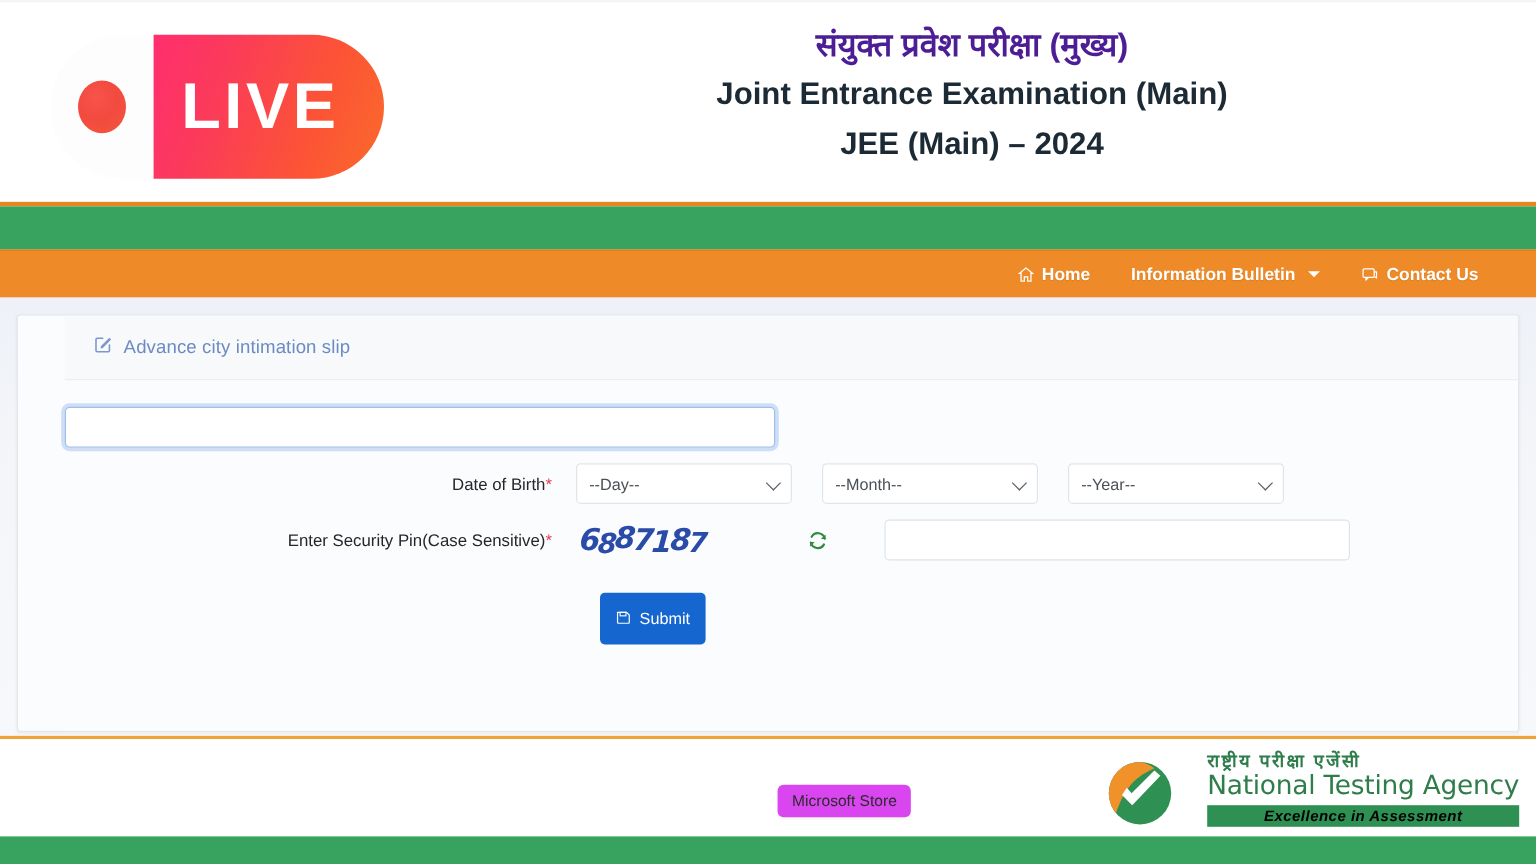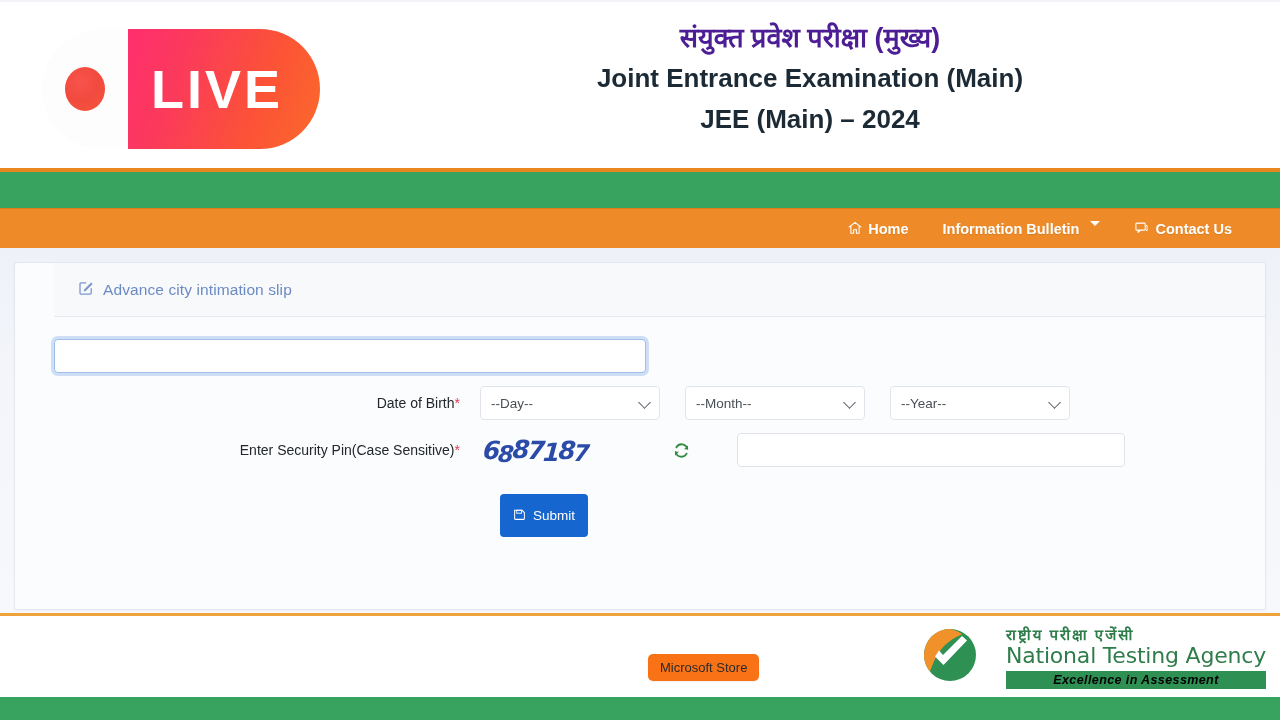--- a/index.html
+++ b/index.html
@@ -133,21 +133,21 @@
     display: flex;
     align-items: center;
     justify-content: flex-end;
     padding-right: 48px;
     position: relative;
     border-top: 1px solid #e07d1b;
   }
 
   .nav-item {
     display: flex;
-    align-items: flex-start;
+    align-items: center;
     gap: 6px;
     color: #ffffff;
     font-size: 14.5px;
     font-weight: bold;
     margin-left: 34px;
     text-shadow: 0 1px 1px rgba(0,0,0,0.10);
     cursor: pointer;
     white-space: nowrap;
   }
 
@@ -335,31 +335,31 @@
     display: flex;
     align-items: center;
     justify-content: flex-end;
     padding-right: 14px;
   }
 
   .tooltip {
     position: absolute;
     left: 648px;
     top: 654px;
-    background: #f97316;
+    background: #d946ef;
     border-radius: 5px;
     padding: 6px 12px;
     font-size: 13px;
     color: #2b2b2b;
     font-family: "Liberation Sans", sans-serif;
     z-index: 40;
     box-shadow: 0 1px 2px rgba(0,0,0,0.06);
   }
 
-  .nta-logo { display: flex; align-items: flex-start; gap: 28px; }
+  .nta-logo { display: flex; align-items: flex-end; gap: 28px; }
 
   .nta-mark { width: 56px; height: 56px; flex: none; }
 
   .nta-texts { display: flex; flex-direction: column; gap: 1px; }
 
   .nta-hi {
     font-size: 15px;
     font-weight: bold;
     color: #2e7d4a;
     letter-spacing: 2px;

